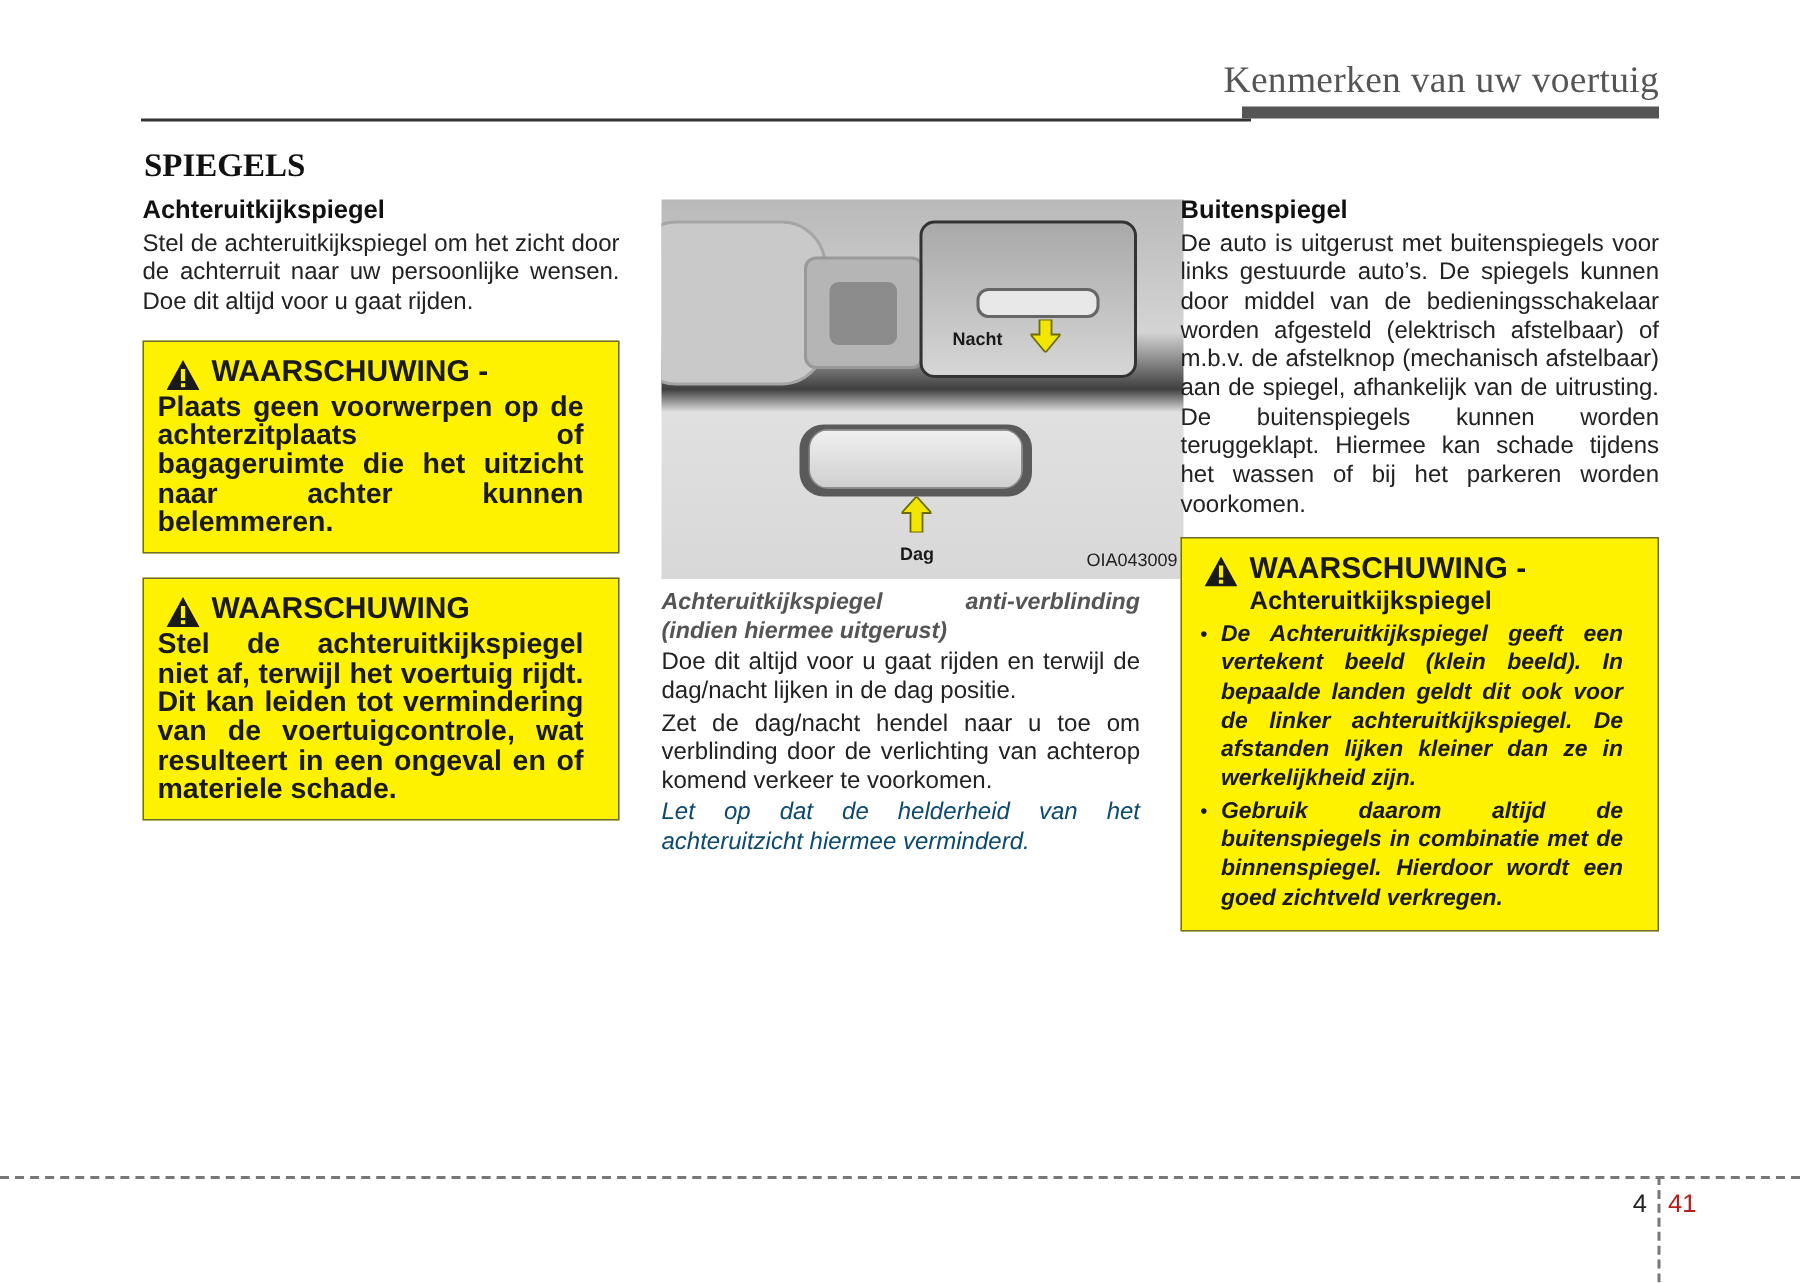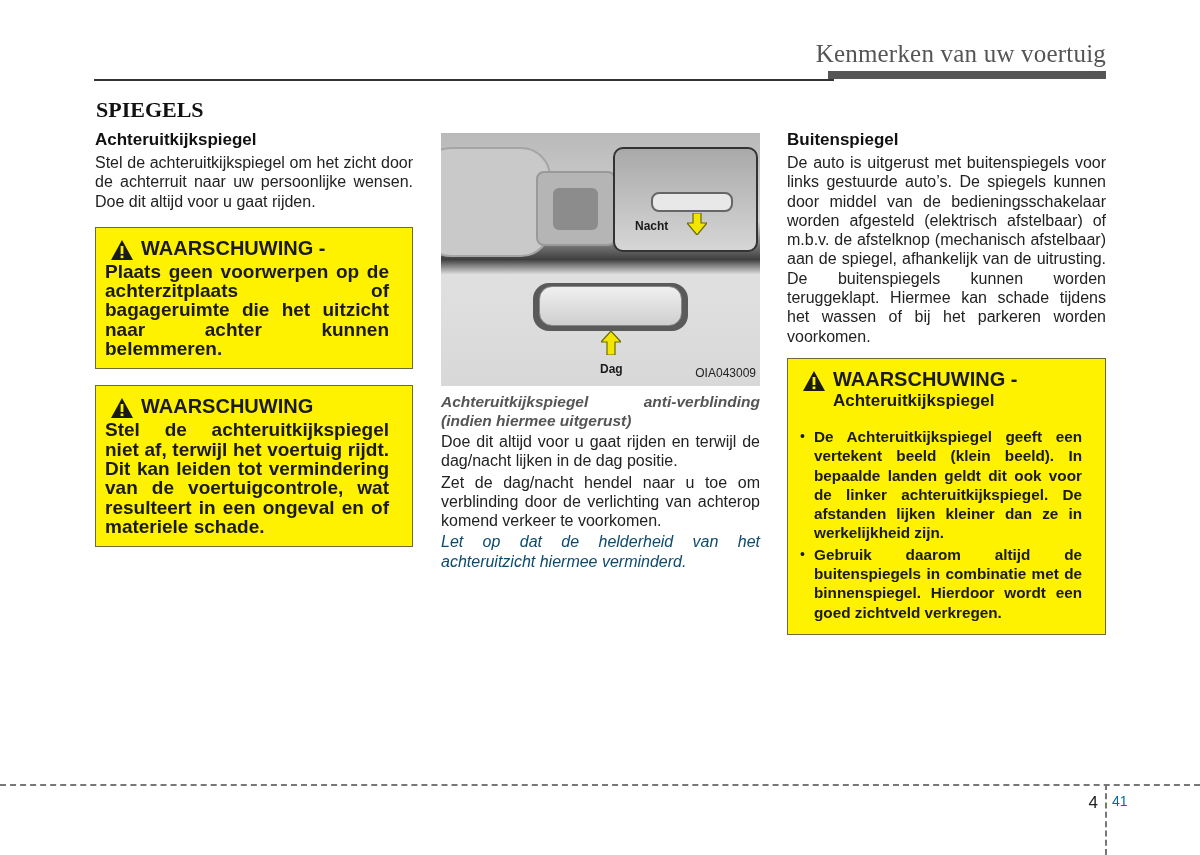--- a/index.html
+++ b/index.html
@@ -29,41 +29,41 @@
 
   .warn {
     background: #fff200; border: 1.5px solid #6b6b3a; padding: 9px 23px 10px 9px;
     color: #1a1a1a;
   }
   .warn-head { display: flex; align-items: flex-start; }
   .warn-icon { width: 22px; height: 20px; margin: 3px 8px 0 6px; flex: 0 0 22px; }
   .warn-title { font-size: 20px; font-weight: bold; line-height: 22px; }
   .warn-subtitle { font-size: 17px; font-weight: bold; line-height: 20px; padding-left: 36px; }
   .warn-text { font-size: 19px; font-weight: bold; line-height: 19.3px; text-align: justify; margin-top: 2px; }
-  .warn ul { list-style: none; margin-top: 16px; }
+  .warn ul { list-style: none; margin-top: 2px; font-style: italic; }
   .warn li { position: relative; padding-left: 17px; font-size: 15.3px; font-weight: bold; line-height: 19.3px; text-align: justify; margin-bottom: 2px; }
   .warn li::before { content: "\2022"; position: absolute; left: 3px; top: 0; font-weight: normal; font-size: 14px; }
 
   .figure {
-    position: relative; width: 319px; height: 253px; overflow: hidden;
+    position: relative; width: 348px; height: 253px; overflow: hidden;
     background: linear-gradient(180deg, #b9b9b9 0%, #d4d4d4 35%, #3f3f3f 50%, #e0e0e0 56%, #d8d8d8 100%);
   }
   .fig-label { position: absolute; font-size: 12px; font-weight: bold; color: #1a1a1a; }
   .fig-code { position: absolute; right: 4px; bottom: 6px; font-size: 12px; color: #222; }
 
   .footer-dash {
     position: absolute; left: 0; top: 784px; width: 1200px; height: 0;
     border-top: 2px dashed #777;
   }
   .footer-vdash {
     position: absolute; left: 1105px; top: 784px; width: 0; height: 71px;
     border-left: 2px dashed #777;
   }
   .page-chapter { position: absolute; right: 102px; top: 793px; font-size: 17px; color: #222; }
-  .page-number { position: absolute; left: 1112px; top: 793px; font-size: 14px; color: #0369a1; }
+  .page-number { position: absolute; left: 1112px; top: 793px; font-size: 17px; color: #b91c1c; }
 </style>
 </head>
 <body>
 
 <div class="running-head">Kenmerken van uw voertuig</div>
 <div class="rule-thin"></div>
 <div class="rule-thick"></div>
 
 <div class="section-title">SPIEGELS</div>
 

